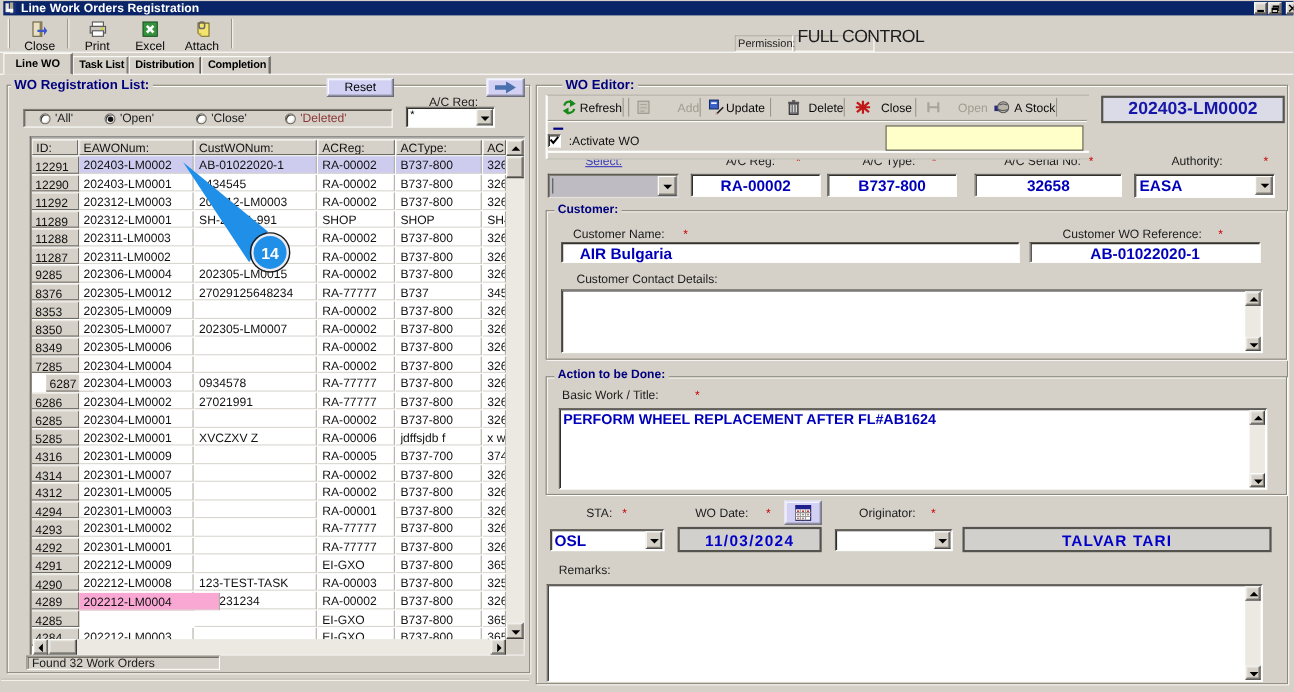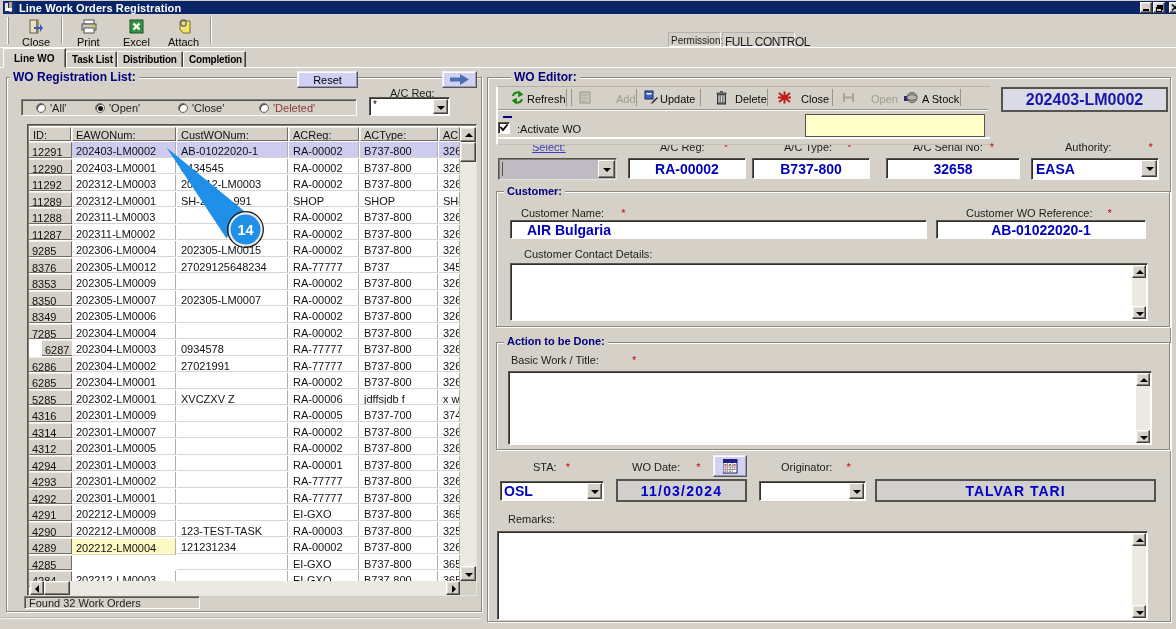--- a/index.html
+++ b/index.html
@@ -88,21 +88,21 @@
   <rect x="4" y="1" width="5" height="6" rx="2" fill="none" stroke="#6a6a6a" stroke-width="1.4"></rect>
  </svg>
  <div class="tbtxt" style="left:7px;top:21px">Attach</div>
 </div>
 <div class="sep" style="left:210px;top:17px;height:27px"></div>
 <div class="ab" style="left:0;top:47px;width:1176px;height:1px;background:#fdfdfb"></div>
 
 <div class="ab" style="left:668px;top:32px;width:53px;height:15px;border:1px solid;border-color:#b5b1a8 #fdfdfb #fdfdfb #b5b1a8"></div>
 <div class="lbl" style="left:671px;top:35px;font-size:10px">Permission:</div>
 <div class="ab" style="left:722px;top:32px;width:73px;height:15px;border:1px solid;border-color:#b5b1a8 #fdfdfb #fdfdfb #b5b1a8"></div>
-<div class="lbl" style="left:725px;top:35px;font-size:12px;letter-spacing:-0.5px">FULL CONTROL</div>
+<div class="lbl" style="left:725px;top:25px;font-size:16px;letter-spacing:-0.5px">FULL CONTROL</div>
 
 <div class="ab" style="left:3px;top:48px;width:63px;height:20px;background:#d5d1c9;border:1px solid;border-color:#fdfdfb #404040 transparent #fdfdfb;box-shadow:inset -1px 0 0 #837f74;z-index:3"></div>
 <div class="ab" style="left:14px;top:53px;font-size:10px;font-weight:bold;color:#000;z-index:4">Line WO</div>
 <div class="ab" style="left:66px;top:51px;width:51px;height:17px;background:#d5d1c9;border:1px solid;border-color:#fdfdfb #404040 transparent #fdfdfb;box-shadow:inset -1px 0 0 #837f74"></div>
 <div class="ab" style="left:72px;top:54px;font-size:10px;font-weight:bold;color:#000;letter-spacing:-0.2px">Task List</div>
 <div class="ab" style="left:117px;top:51px;width:66px;height:17px;background:#d5d1c9;border:1px solid;border-color:#fdfdfb #404040 transparent #fdfdfb;box-shadow:inset -1px 0 0 #837f74"></div>
 <div class="ab" style="left:123px;top:54px;font-size:10px;font-weight:bold;color:#000;letter-spacing:-0.2px">Distribution</div>
 <div class="ab" style="left:183px;top:51px;width:63px;height:17px;background:#d5d1c9;border:1px solid;border-color:#fdfdfb #404040 transparent #fdfdfb;box-shadow:inset -1px 0 0 #837f74"></div>
 <div class="ab" style="left:189px;top:54px;font-size:10px;font-weight:bold;color:#000;letter-spacing:-0.2px">Completion</div>
 <div class="ab" style="left:0px;top:67px;width:1176px;height:1px;background:#fdfdfb;z-index:2"></div>
@@ -287,21 +287,21 @@
 <div class="gc" style="left:261px;top:396.5px;width:70px;height:15.5px;background:#fff">RA-00003</div>
 <div class="gc" style="left:332px;top:396.5px;width:78px;height:15.5px;background:#fff">B737-800</div>
 <div class="gc" style="left:411px;top:396.5px;width:21px;height:15.5px;background:#fff">32558</div>
 <div class="gid" style="left:1px;top:413.0px;width:43px;height:15.5px">4289</div>
 <div class="gc" style="left:44px;top:413.0px;width:104px;height:15.5px;background:#fff">202212-LM0007</div>
 <div class="gc" style="left:149px;top:413.0px;width:111px;height:15.5px;background:#fff">121231234</div>
 <div class="gc" style="left:261px;top:413.0px;width:70px;height:15.5px;background:#fff">RA-00002</div>
 <div class="gc" style="left:332px;top:413.0px;width:78px;height:15.5px;background:#fff">B737-800</div>
 <div class="gc" style="left:411px;top:413.0px;width:21px;height:15.5px;background:#fff">32658</div>
 <div class="gid" style="left:1px;top:429.5px;width:43px;height:15.5px">4285</div>
-<div class="gc" style="left:44px;top:414px;width:104px;height:15.5px;background:#fef9c3">202212-LM0004</div>
+<div class="gc" style="left:44px;top:414px;width:128px;height:15.5px;background:#f9a8d4">202212-LM0004</div>
 <div class="gc" style="left:149px;top:429.5px;width:111px;height:15.5px;background:#fff"></div>
 <div class="gc" style="left:261px;top:429.5px;width:70px;height:15.5px;background:#fff">EI-GXO</div>
 <div class="gc" style="left:332px;top:429.5px;width:78px;height:15.5px;background:#fff">B737-800</div>
 <div class="gc" style="left:411px;top:429.5px;width:21px;height:15.5px;background:#fff">36558</div>
 <div class="gid" style="left:1px;top:446.0px;width:43px;height:15.5px">4284</div>
 <div class="gc" style="left:44px;top:446.0px;width:104px;height:15.5px;background:#fff">202212-LM0003</div>
 <div class="gc" style="left:149px;top:446.0px;width:111px;height:15.5px;background:#fff"></div>
 <div class="gc" style="left:261px;top:446.0px;width:70px;height:15.5px;background:#fff">EI-GXO</div>
 <div class="gc" style="left:332px;top:446.0px;width:78px;height:15.5px;background:#fff">B737-800</div>
 <div class="gc" style="left:411px;top:446.0px;width:21px;height:15.5px;background:#fff">36558</div>
@@ -431,21 +431,21 @@
       <div class="tri" style="left:3px;top:4px;border-left:4px solid transparent;border-right:4px solid transparent;border-bottom:4px solid #000"></div>
     </div>
  <div class="sb" style="right:1px;bottom:1px;width:14px;height:13px">
       <div class="tri" style="left:3px;top:5px;border-left:4px solid transparent;border-right:4px solid transparent;border-top:4px solid #000"></div>
     </div>
 </div>
 
 <div class="gb" style="left:496px;top:342px;width:674px;height:108px"></div>
 <div class="gbt" style="left:504px;top:335px;font-size:11px">Action to be Done:</div>
 <div class="lbl" style="left:511px;top:354px">Basic Work / Title: <span class="red" style="margin-left:30px">*</span></div>
-<div class="ab fld" style="left:508px;top:371px;width:644px;height:74px;font-size:13px;padding:1px 0 0 3px">
+<div class="ab fld" style="left:508px;top:371px;width:644px;height:74px;font-size:13px;padding:1px 0 0 3px"><span class="blu">PERFORM WHEEL REPLACEMENT AFTER FL#AB1624</span>
  <div class="ab" style="right:1px;top:1px;width:14px;height:70px;background:#ece9e3"></div>
  <div class="sb" style="right:1px;top:1px;width:14px;height:13px">
       <div class="tri" style="left:3px;top:4px;border-left:4px solid transparent;border-right:4px solid transparent;border-bottom:4px solid #000"></div>
     </div>
  <div class="sb" style="right:1px;bottom:1px;width:14px;height:13px">
       <div class="tri" style="left:3px;top:5px;border-left:4px solid transparent;border-right:4px solid transparent;border-top:4px solid #000"></div>
     </div>
 </div>
 
 <div class="lbl" style="left:533px;top:461px">STA: <span class="red" style="margin-left:6px">*</span></div>

